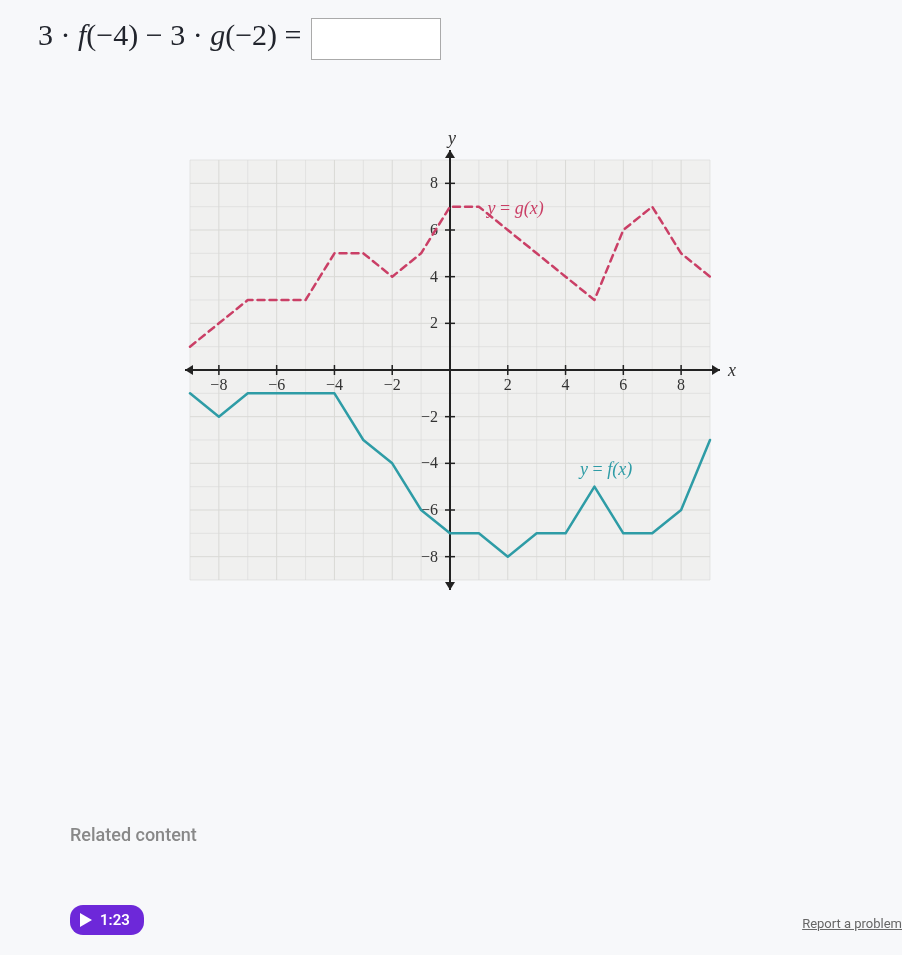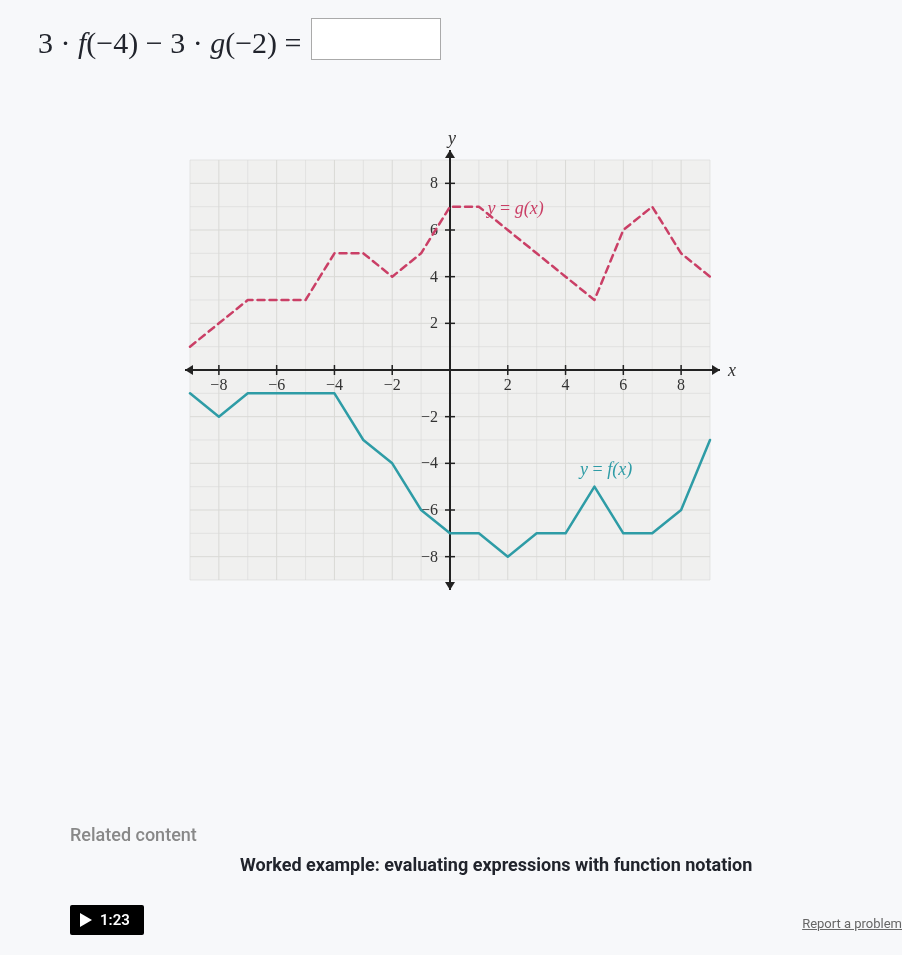--- a/index.html
+++ b/index.html
@@ -11,21 +11,21 @@
       position: relative;
       color: #21242c;
     }
     .equation {
       position: absolute;
       top: 18px;
       left: 38px;
       font-size: 30px;
       font-family: "Times New Roman", serif;
       display: flex;
-      align-items: flex-end;
+      align-items: flex-start;
       gap: 4px;
     }
     .equation .fn { font-style: italic; }
     .answer-box {
       display: inline-block;
       width: 130px;
       height: 42px;
       border: 1px solid #aaa;
       background: #fff;
       margin-left: 6px;
@@ -54,29 +54,29 @@
       left: 170px;
       top: 30px;
       font-size: 18px;
       font-weight: 700;
       color: #21242c;
     }
     .video-pill {
       position: absolute;
       bottom: 20px;
       left: 70px;
-      background: #000000;
+      background: #6d28d9;
       color: #fff;
       padding: 6px 14px 6px 10px;
       font-size: 15px;
       font-weight: 600;
       display: flex;
       align-items: center;
       gap: 8px;
-      border-radius: 2px;
+      border-radius: 13px;
     }
     .video-pill svg { display:block; }
     .report-link {
       position: absolute;
       bottom: 24px;
       right: 0;
       color: #666;
       font-size: 13px;
       text-decoration: underline;
       cursor: pointer;
@@ -177,21 +177,20 @@
       <text x="578" y="256" class="axis-lbl">x</text>
       <path d="M 40 226.66666666666666 L 68.88888888888889 203.33333333333334 L 97.77777777777777 180 L 126.66666666666666 180 L 155.55555555555554 180 L 184.44444444444446 133.33333333333331 L 213.33333333333331 133.33333333333331 L 242.22222222222223 156.66666666666669 L 271.1111111111111 133.33333333333331 L 300 86.66666666666666 L 328.8888888888889 86.66666666666666 L 357.7777777777778 110 L 386.66666666666663 133.33333333333331 L 415.55555555555554 156.66666666666669 L 444.44444444444446 180 L 473.33333333333337 110 L 502.2222222222222 86.66666666666666 L 531.1111111111111 133.33333333333331 L 560 156.66666666666669" fill="none" stroke="#ca3f66" stroke-width="2.5" stroke-dasharray="7 5" stroke-linejoin="round" stroke-linecap="round"></path>
       <path d="M 40 273.33333333333337 L 68.88888888888889 296.6666666666667 L 97.77777777777777 273.33333333333337 L 126.66666666666666 273.33333333333337 L 155.55555555555554 273.33333333333337 L 184.44444444444446 273.33333333333337 L 213.33333333333331 320 L 242.22222222222223 343.3333333333333 L 271.1111111111111 390 L 300 413.3333333333333 L 328.8888888888889 413.3333333333333 L 357.7777777777778 436.66666666666663 L 386.66666666666663 413.3333333333333 L 415.55555555555554 413.3333333333333 L 444.44444444444446 366.6666666666667 L 473.33333333333337 413.3333333333333 L 502.2222222222222 413.3333333333333 L 531.1111111111111 390 L 560 320" fill="none" stroke="#2e9ca6" stroke-width="2.5" stroke-dasharray="none" stroke-linejoin="round" stroke-linecap="round"></path>
       <text x="337.5555555555556" y="93.66666666666666" class="curve-lbl" fill="#ca3f66"><tspan>y </tspan><tspan font-style="normal">= </tspan><tspan>g(x)</tspan></text>
       <text x="430" y="355" class="curve-lbl" fill="#2e9ca6"><tspan>y </tspan><tspan font-style="normal">= </tspan><tspan>f(x)</tspan></text>
     </svg>
 </div>
 
 <div class="related">
   <div class="related-label">Related content</div>
-  <div class="related-title">Worked example: evaluating expressions with function notation</div>
 </div>
 
 <div class="video-pill">
   <svg width="12" height="14" viewBox="0 0 12 14">
       <polygon points="0,0 12,7 0,14" fill="#fff"></polygon>
     </svg>
   <span>1:23</span>
 </div>
 
 <a class="report-link">Report a problem</a>

